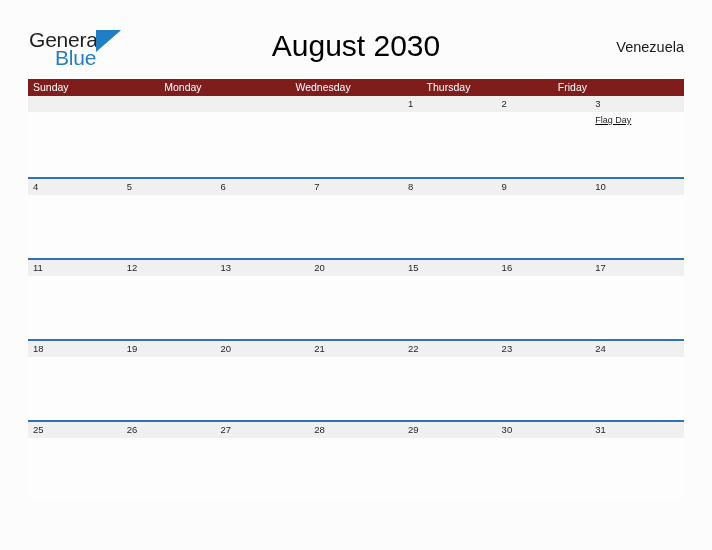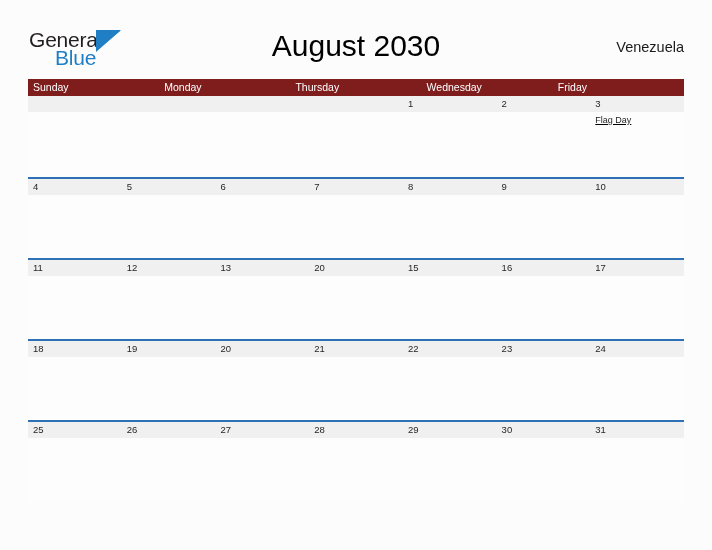--- a/index.html
+++ b/index.html
@@ -181,22 +181,22 @@
 
     <div class="cal-region">Venezuela</div>
 
   </div>
 
   <div class="calendar">
 
     <div class="weekday-row">
       <div class="weekday-cell">Sunday</div>
       <div class="weekday-cell">Monday</div>
+      <div class="weekday-cell">Wednesday</div>
       <div class="weekday-cell">Thursday</div>
-      <div class="weekday-cell">Wednesday</div>
       <div class="weekday-cell">Friday</div>
     </div>
 
     <div id="weeks-container">
         <div class="week-row">
           <div class="day-band">
             <div class="day-num-cell"></div>
             <div class="day-num-cell"></div>
             <div class="day-num-cell"></div>
             <div class="day-num-cell"></div>

